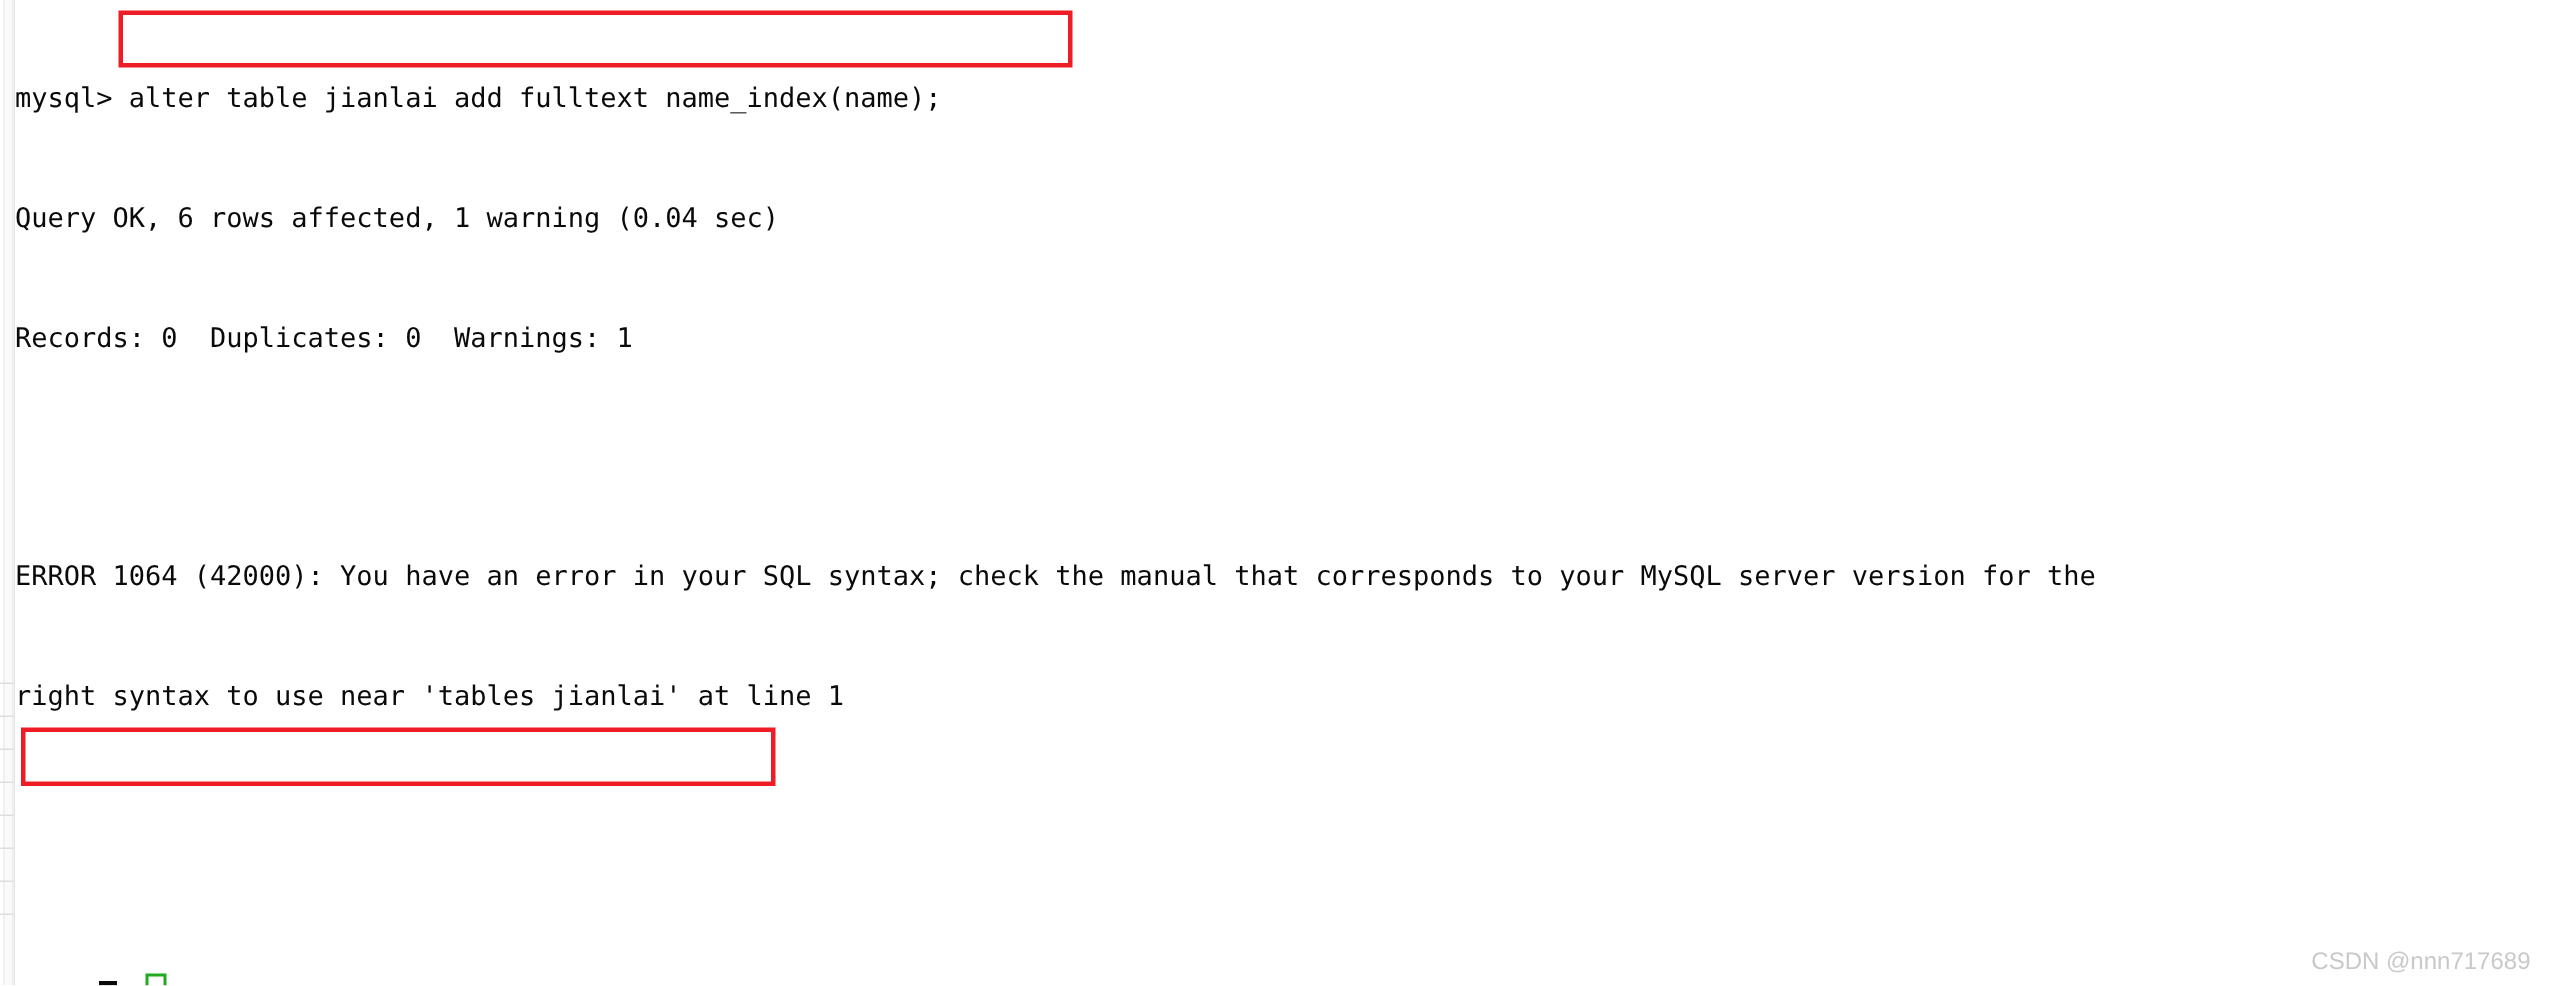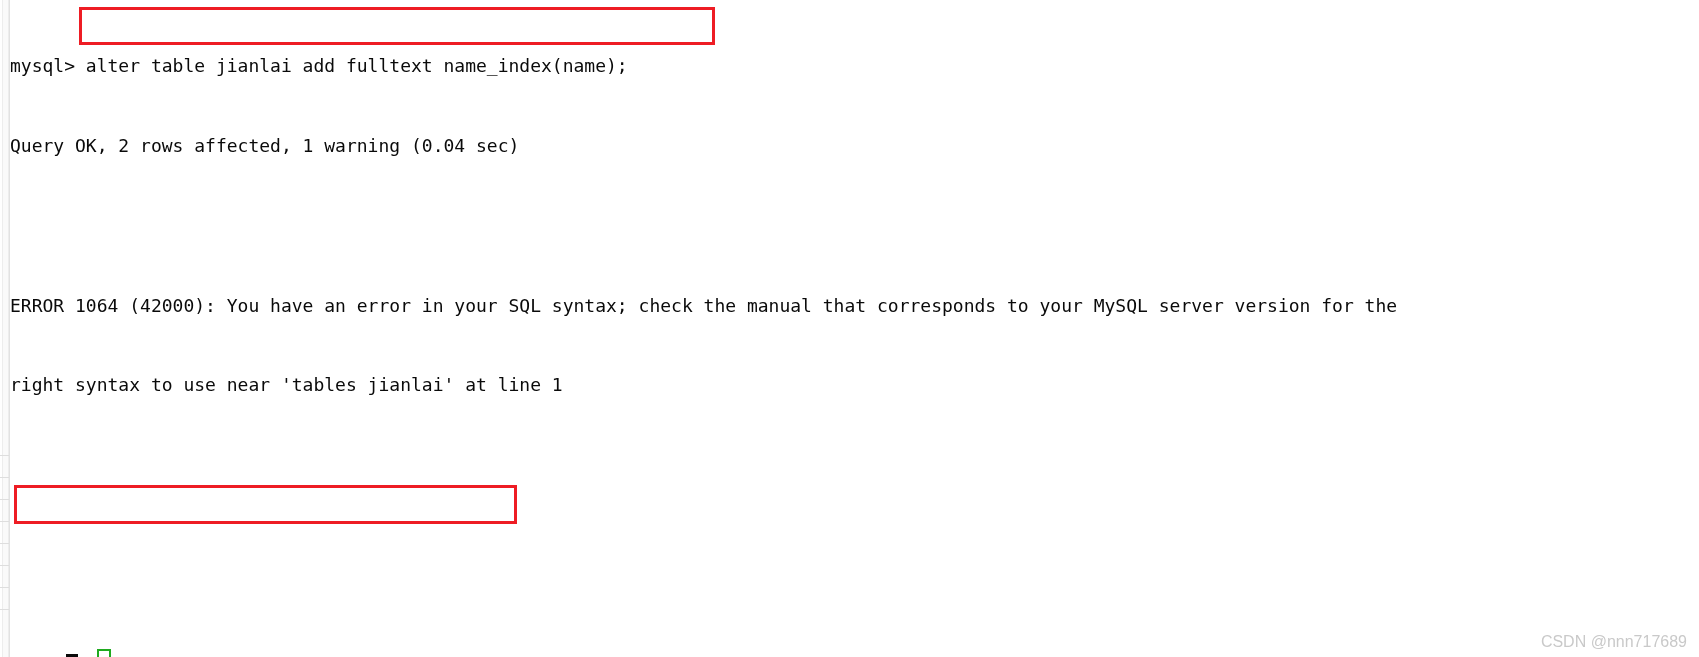--- a/index.html
+++ b/index.html
@@ -150,21 +150,22 @@
         <span></span>
       <span></span>
         <span></span>
         <span></span>
         <span></span>
     </div>
   </div>
 
   <div class="term">
     <div class="line">mysql&gt; alter table jianlai add fulltext name_index(name);</div>
-    <div class="line">Query OK, 2 rows affected, 1 warning (0.04 sec)</div>
+    <div class="line">Query OK, 6 rows affected, 1 warning (0.04 sec)</div>
+    <div class="line">Records: 0  Duplicates: 0  Warnings: 1</div>
     <div class="line blank"></div>
     <div class="line">ERROR 1064 (42000): You have an error in your SQL syntax; check the manual that corresponds to your MySQL server version for the</div>
     <div class="line">right syntax to use near 'tables jianlai' at line 1</div>
     
     
     
     
     
     
     

